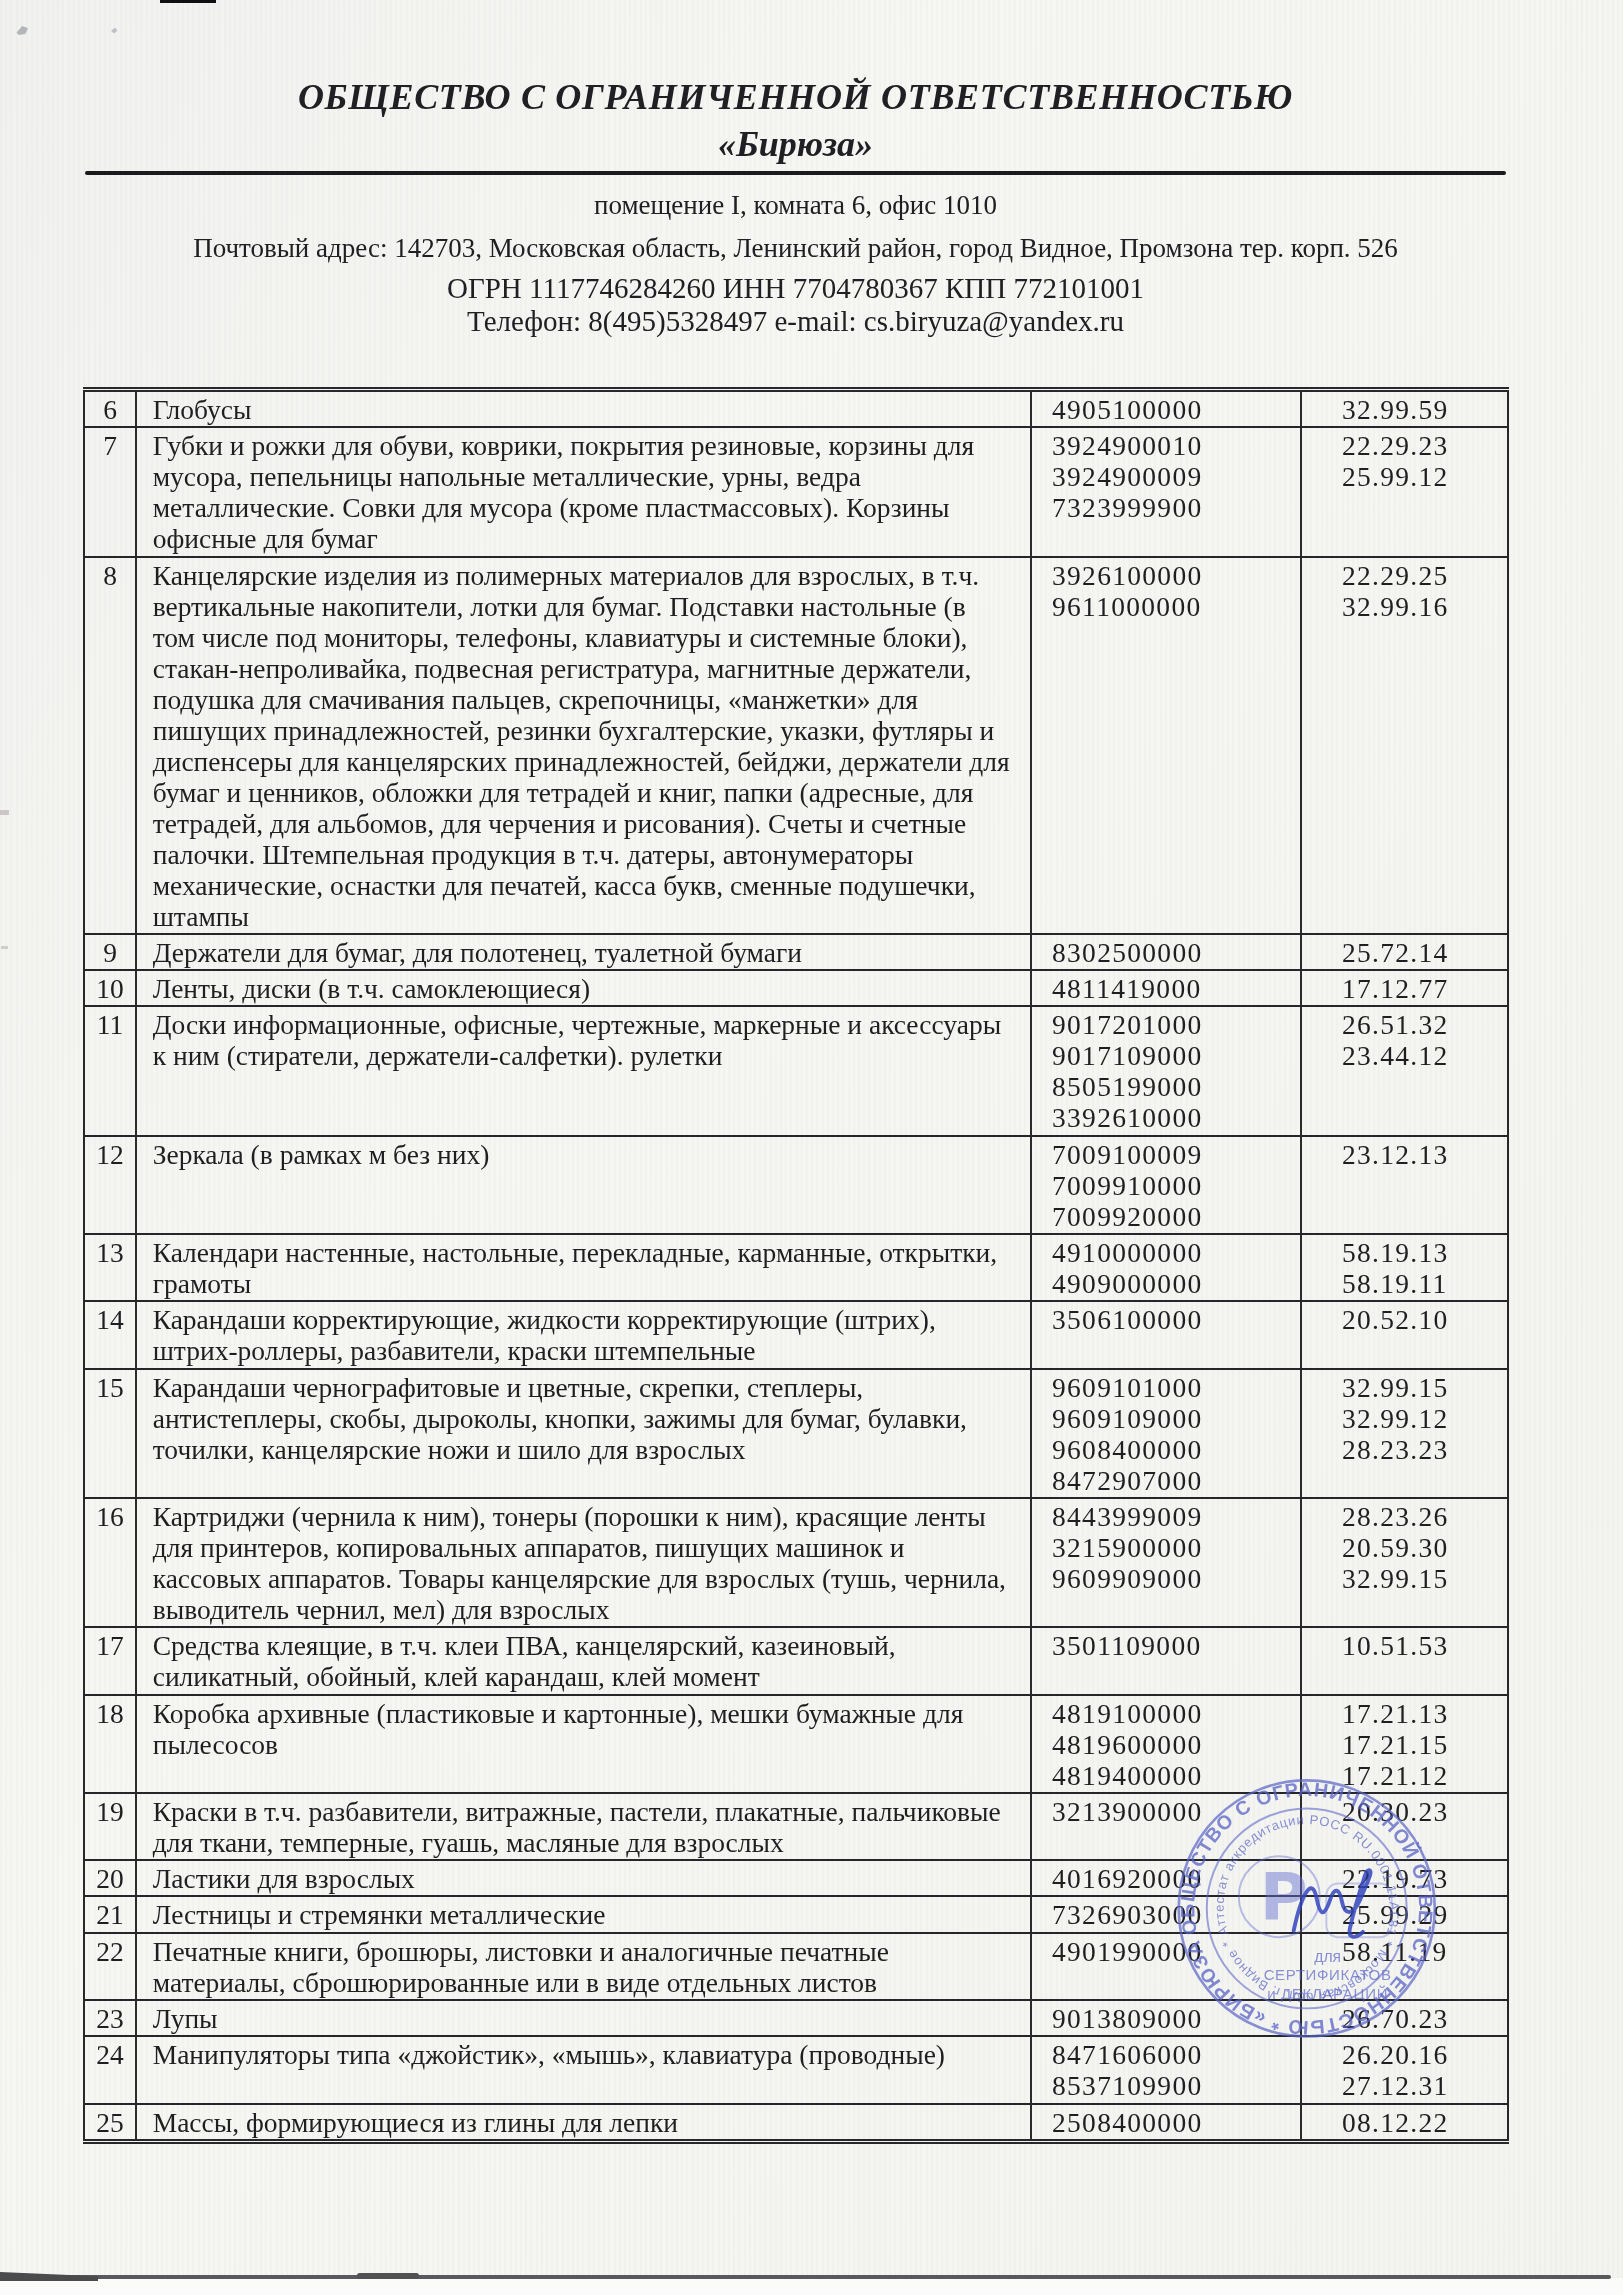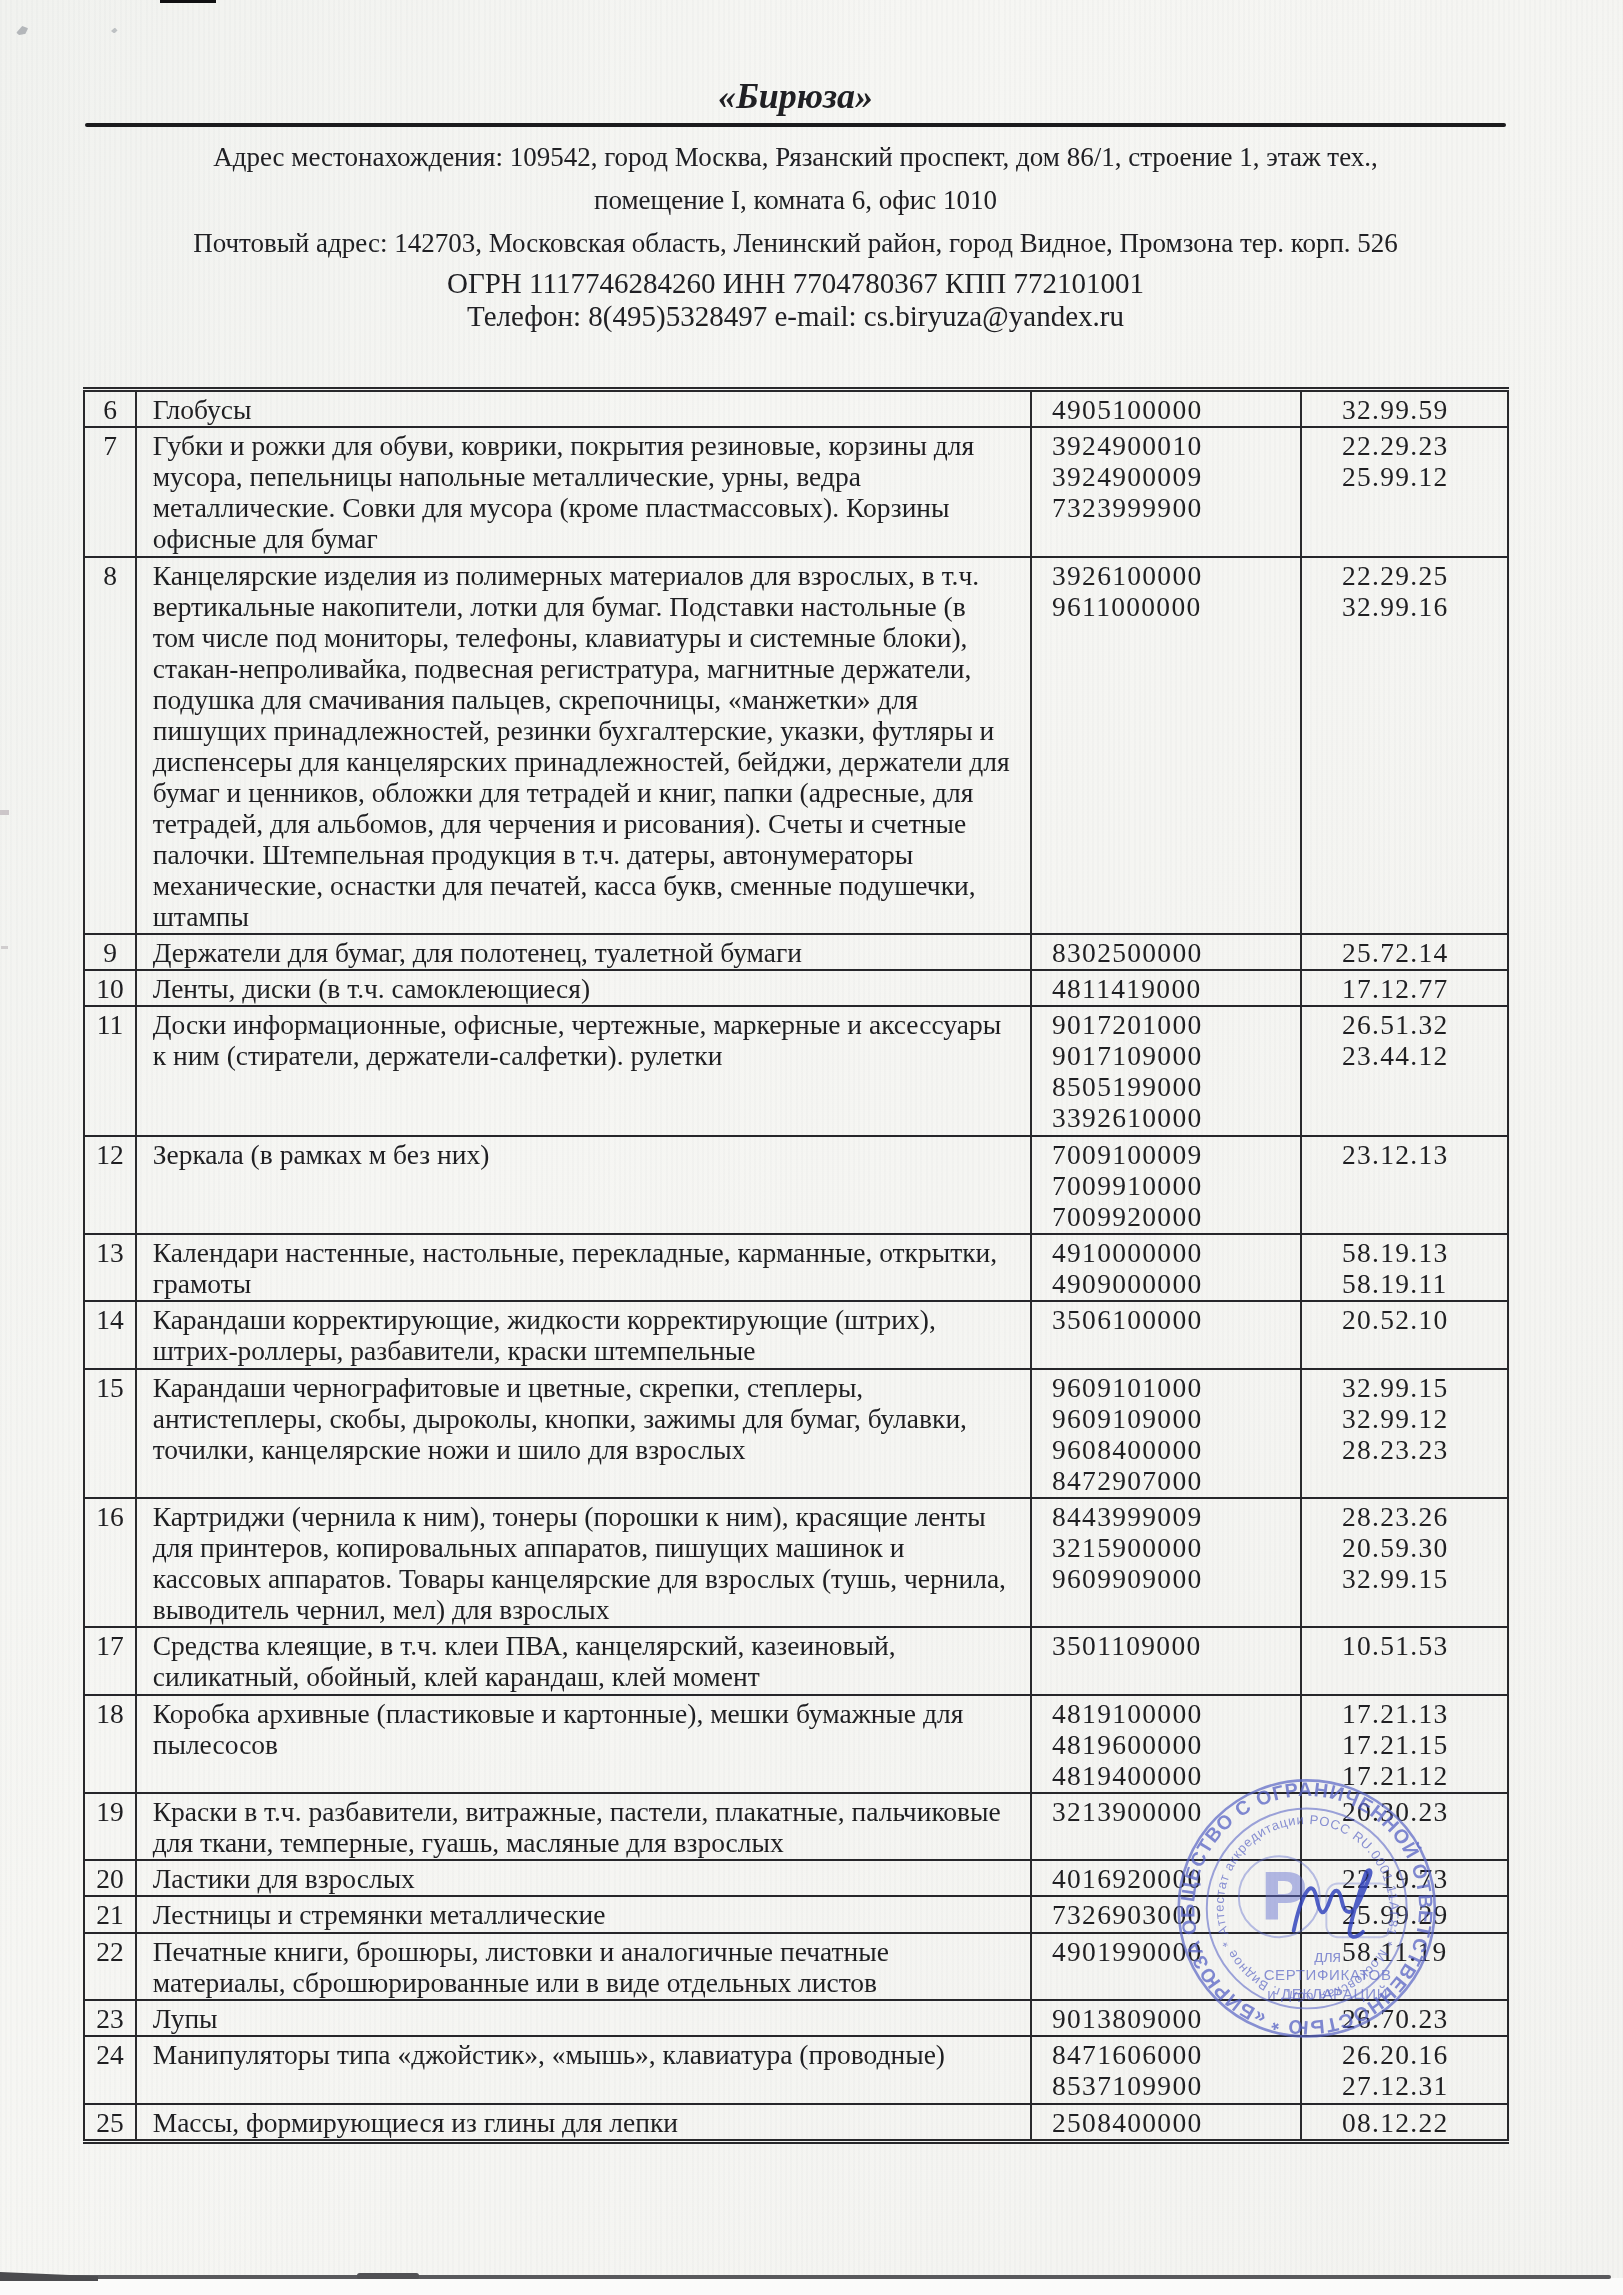--- a/index.html
+++ b/index.html
@@ -73,24 +73,24 @@
 
 <div class="page">
 
   <div class="top-strip"></div>
   <div class="pencil-1"></div>
   <div class="pencil-2"></div>
   <div class="edge-mark-1"></div>
   <div class="edge-mark-2"></div>
 
   <div class="letterhead">
+    <div class="company-type">ОБЩЕСТВО С ОГРАНИЧЕННОЙ ОТВЕТСТВЕННОСТЬЮ</div>
     <div class="company-name">«Бирюза»</div>
     <div class="head-rule"></div>
     <div class="addr-block">
-      <div class="addr">Адрес местонахождения: 109542, город Москва, Рязанский проспект, дом 86/1, строение 1, этаж тех.,</div>
       <div class="addr">помещение I, комната 6, офис 1010</div>
       <div class="addr">Почтовый адрес: 142703, Московская область, Ленинский район, город Видное, Промзона тер. корп. 526</div>
     </div>
     <div class="reg first">ОГРН 1117746284260 ИНН 7704780367 КПП 772101001</div>
     <div class="reg">Телефон: 8(495)5328497 e-mail: cs.biryuza@yandex.ru</div>
   </div>
 
   <table class="codes">
     <colgroup>
       <col style="width:52px">

